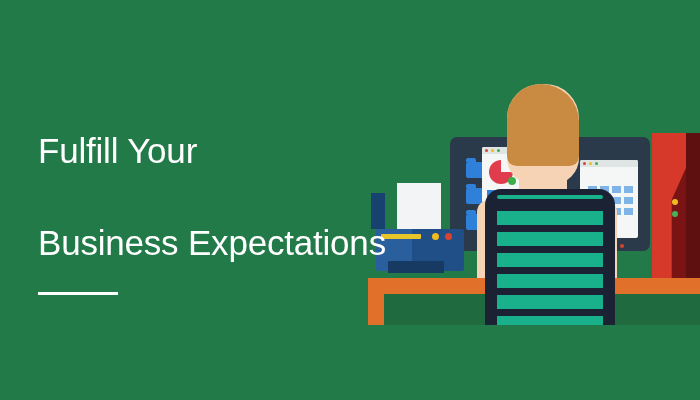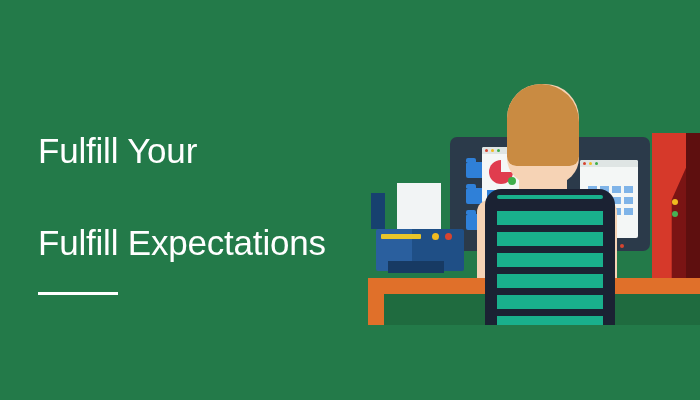--- a/index.html
+++ b/index.html
@@ -194,18 +194,18 @@
     <div class="slat" style="top:211px;width:106px;"></div>
     <div class="slat" style="top:232px;width:106px;"></div>
     <div class="slat" style="top:253px;width:106px;"></div>
     <div class="slat" style="top:274px;width:106px;"></div>
     <div class="slat" style="top:295px;width:106px;"></div>
     <div class="slat" style="top:316px;width:106px;"></div>
   </div>
 
   <div id="headline">
     <span class="ln">Fulfill Your</span>
-    <span class="ln">Fulfill Expectations</span>
+    <span class="ln">Business Expectations</span>
     
   </div>
   <div id="rule"></div>
 
 </div>
 
 </body></html>

